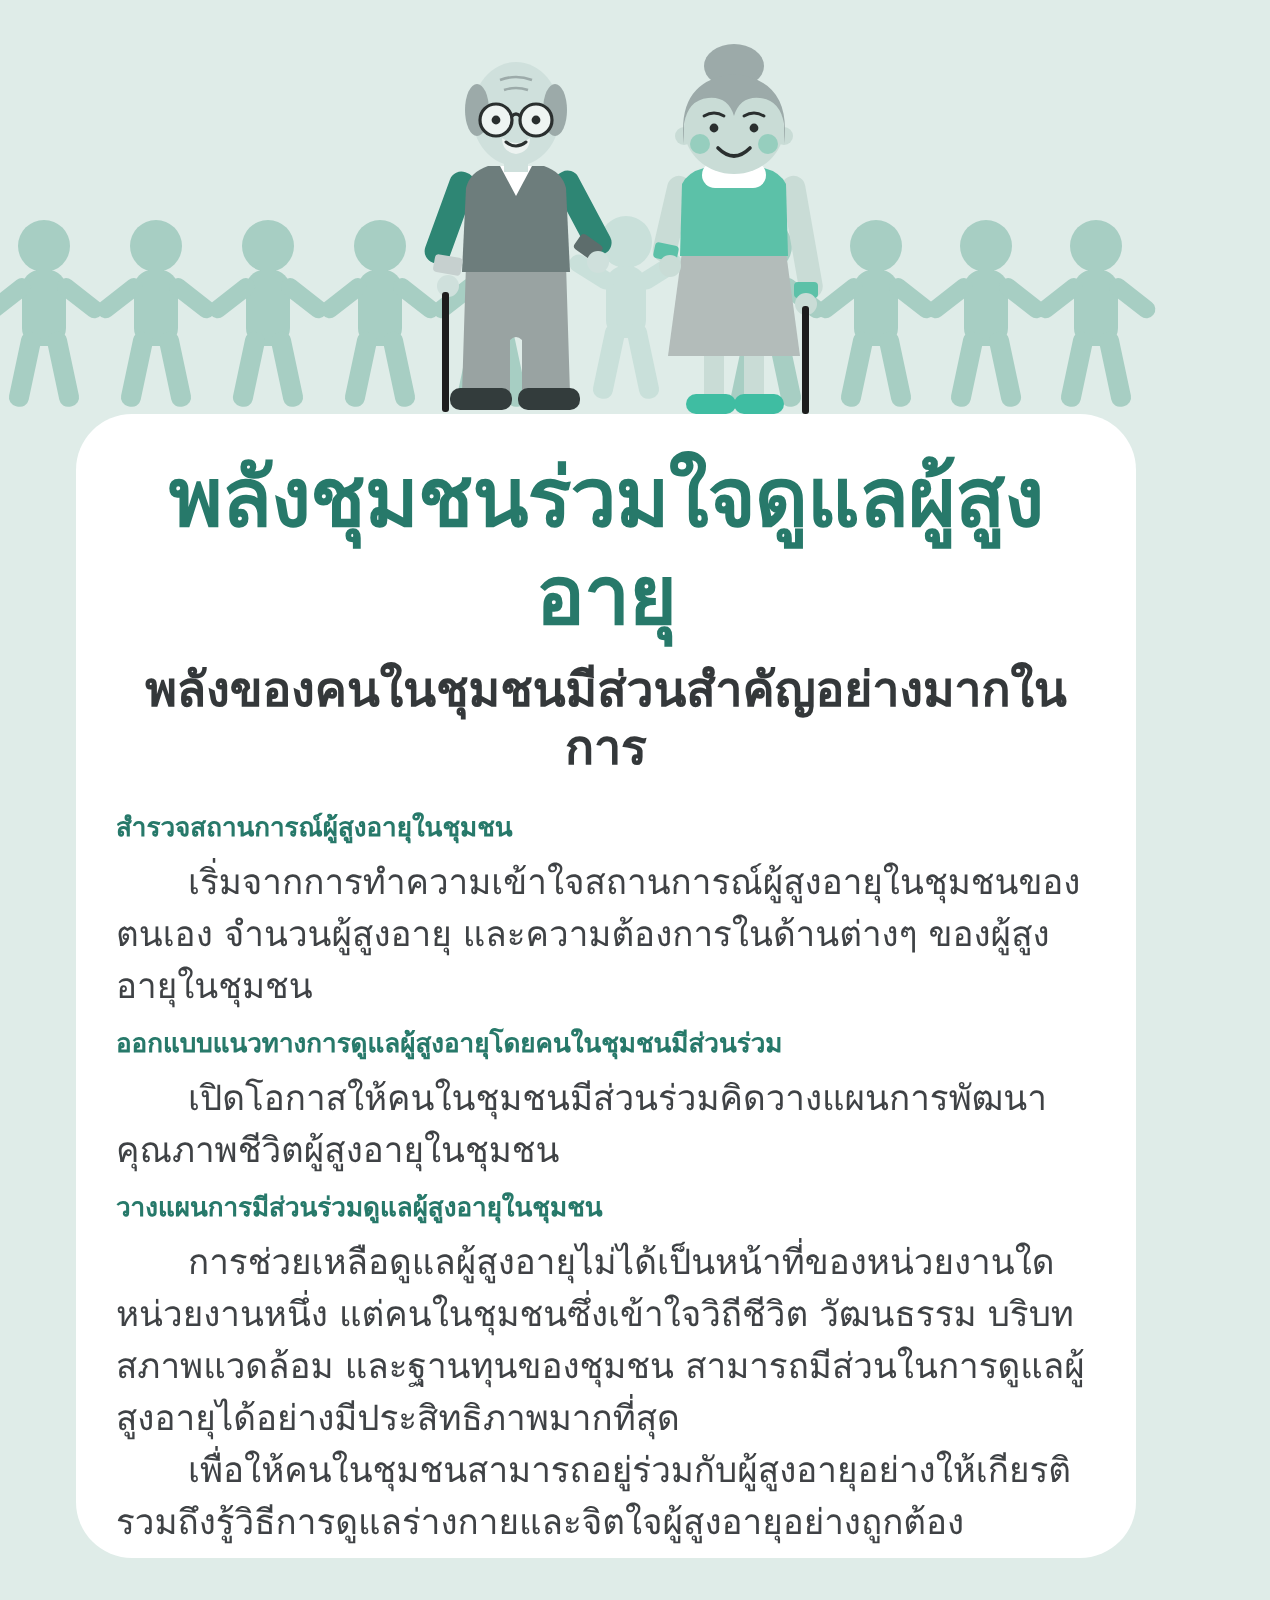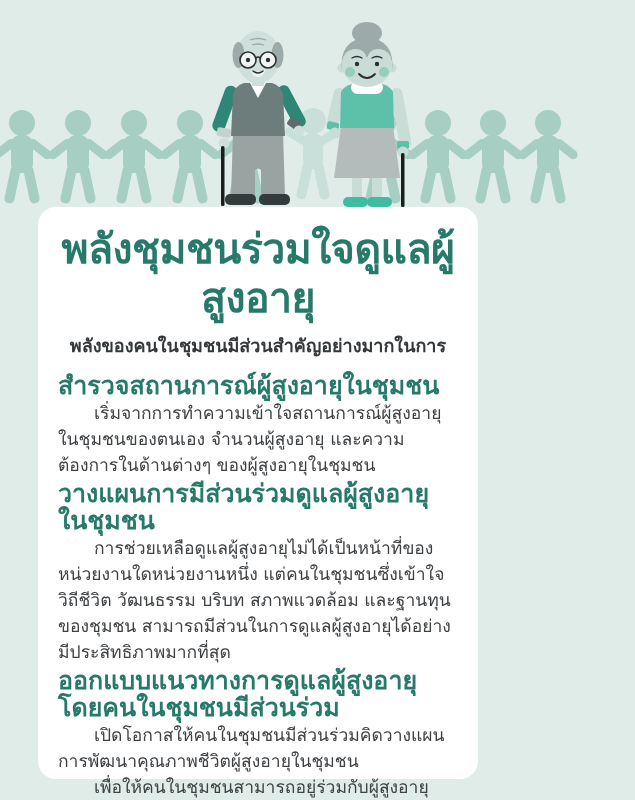--- a/index.html
+++ b/index.html
@@ -10,31 +10,31 @@
     --vest:#6d7d7c; --sleeve:#2e8674; --cuff-light:#c6d0cf; --cuff-dark:#5d6d6c;
     --pants:#99a3a2; --shoe:#333c3c; --cane:#1d1d1d; --line:#2a2f2f;
     --top-mint:#5cc1a8; --skirt:#b3bcba; --cheek:#84c9b6; --shoe-mint:#3fbda2;
   }
   *{box-sizing:border-box;}
   html,body{margin:0;padding:0;}
   body{font-family:"DejaVu Sans","Liberation Sans",sans-serif;background:#fff;}
   .page{position:relative;width:635px;height:800px;background:var(--background);overflow:hidden;}
   .hero{position:absolute;top:0;left:0;width:635px;height:212px;}
   .card{
-    position:absolute;left:38px;top:207px;width:440px;height:572px;
-    background:var(--card);border-radius:18px;padding:14px 20px 0 20px;
+    position:absolute;left:38px;top:207px;width:530px;height:572px;
+    background:var(--card);border-radius:28px;padding:14px 20px 0 20px;
   }
   .title{
     margin:4px 0 8px 0;text-align:center;color:var(--accent);
     font-size:41px;line-height:1.2;font-weight:600;letter-spacing:-0.5px;
   }
-  .subtitle{text-align:center;color:var(--subtitle-text);font-size:18px;
+  .subtitle{text-align:center;color:var(--subtitle-text);font-size:24px;
     line-height:29px;font-weight:600;margin:0 0 12px 0;}
   .section h2{
-    margin:2px 0 1px 0;color:var(--accent);font-size:25px;line-height:27px;font-weight:700;
+    margin:2px 0 1px 0;color:var(--accent);font-size:13px;line-height:27px;font-weight:700;
   }
   .section p{
     margin:0;color:var(--body-text);font-size:17.5px;line-height:26px;
     text-indent:36px;font-weight:400;
   }
   svg .c-doll{fill:var(--doll);} svg .c-doll-pale{fill:var(--doll-pale);}
   svg .f-skin{fill:var(--skin);} svg .g-skin{fill:var(--skin2);}
   svg .f-hair,svg .g-hair{fill:var(--hair);}
   svg .f-vest{fill:var(--vest);} svg .f-sleeve{fill:var(--sleeve);}
   svg .f-cuffl{fill:var(--cuff-light);} svg .f-cuffd{fill:var(--cuff-dark);}
@@ -151,25 +151,25 @@
     <h1 class="title">พลังชุมชนร่วมใจดูแลผู้สูงอายุ</h1>
     <div class="subtitle">
       <div>พลังของคนในชุมชนมีส่วนสำคัญอย่างมากในการ</div>
     </div>
 
     <div class="section">
       <h2>สำรวจสถานการณ์ผู้สูงอายุในชุมชน</h2>
       <p>เริ่มจากการทำความเข้าใจสถานการณ์ผู้สูงอายุในชุมชนของตนเอง จำนวนผู้สูงอายุ และความต้องการในด้านต่างๆ ของผู้สูงอายุในชุมชน</p>
     </div>
     <div class="section">
+      <h2>ออกแบบแนวทางการดูแลผู้สูงอายุโดยคนในชุมชนมีส่วนร่วม</h2>
+      <p>เปิดโอกาสให้คนในชุมชนมีส่วนร่วมคิดวางแผนการพัฒนาคุณภาพชีวิตผู้สูงอายุในชุมชน</p>
+    </div>
+    <div class="section">
       <h2>วางแผนการมีส่วนร่วมดูแลผู้สูงอายุในชุมชน</h2>
       <p>การช่วยเหลือดูแลผู้สูงอายุไม่ได้เป็นหน้าที่ของหน่วยงานใดหน่วยงานหนึ่ง แต่คนในชุมชนซึ่งเข้าใจวิถีชีวิต วัฒนธรรม บริบท สภาพแวดล้อม และฐานทุนของชุมชน สามารถมีส่วนในการดูแลผู้สูงอายุได้อย่างมีประสิทธิภาพมากที่สุด</p>
-    </div>
-    <div class="section">
-      <h2>ออกแบบแนวทางการดูแลผู้สูงอายุโดยคนในชุมชนมีส่วนร่วม</h2>
-      <p>เปิดโอกาสให้คนในชุมชนมีส่วนร่วมคิดวางแผนการพัฒนาคุณภาพชีวิตผู้สูงอายุในชุมชน</p>
     </div>
     <div class="section">
       <p>เพื่อให้คนในชุมชนสามารถอยู่ร่วมกับผู้สูงอายุอย่างให้เกียรติ รวมถึงรู้วิธีการดูแลร่างกายและจิตใจผู้สูงอายุอย่างถูกต้อง</p>
     </div>
 
   </div>
 </div>
 
 </body></html>

